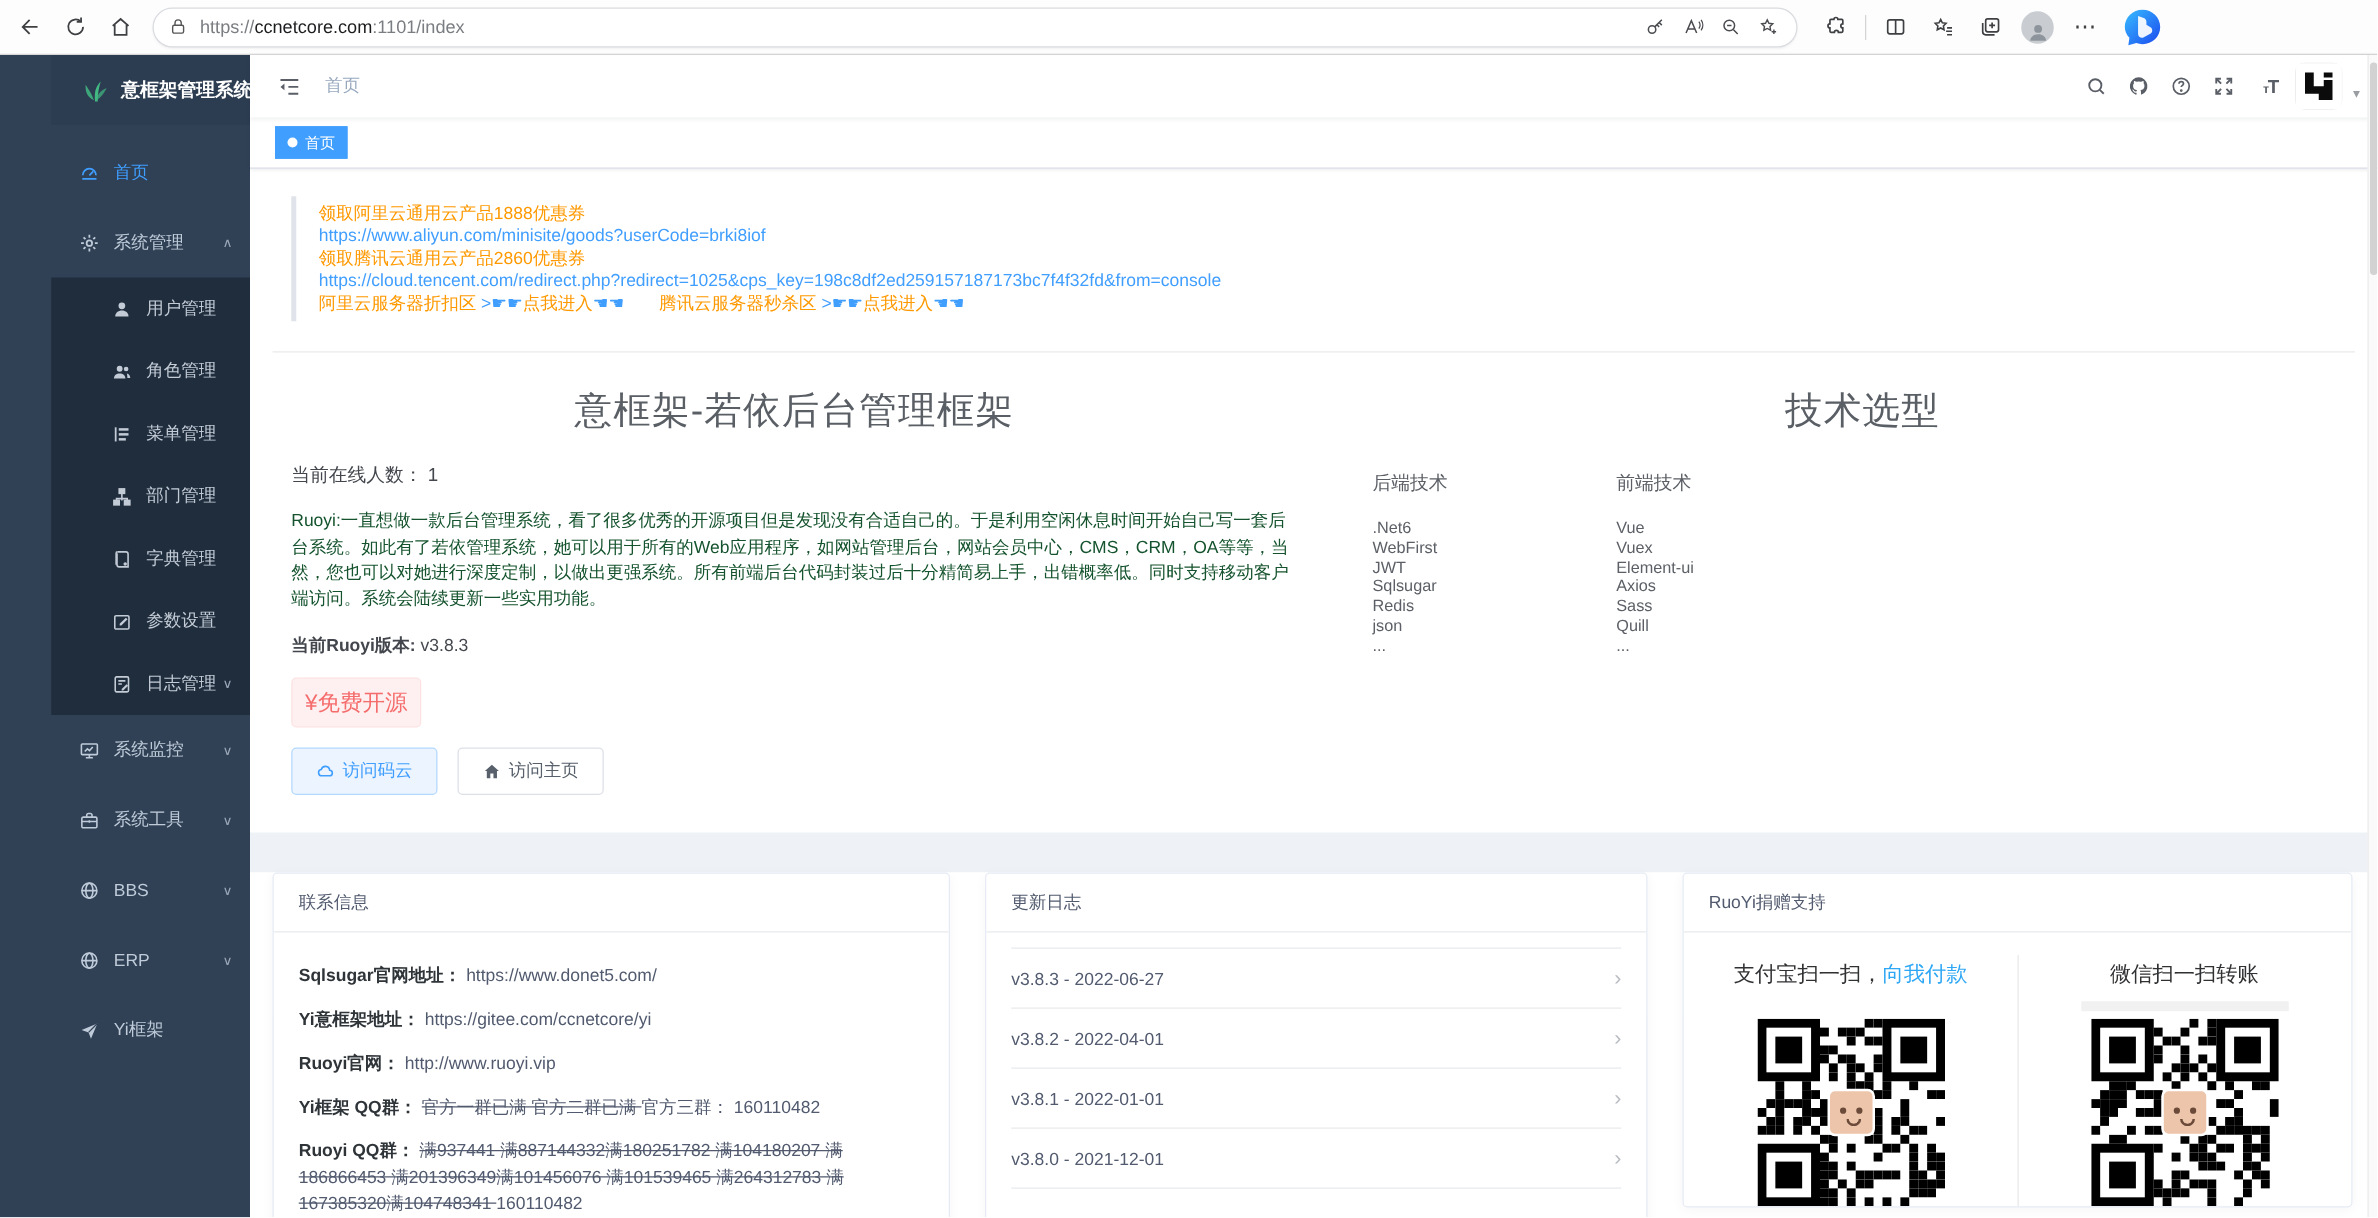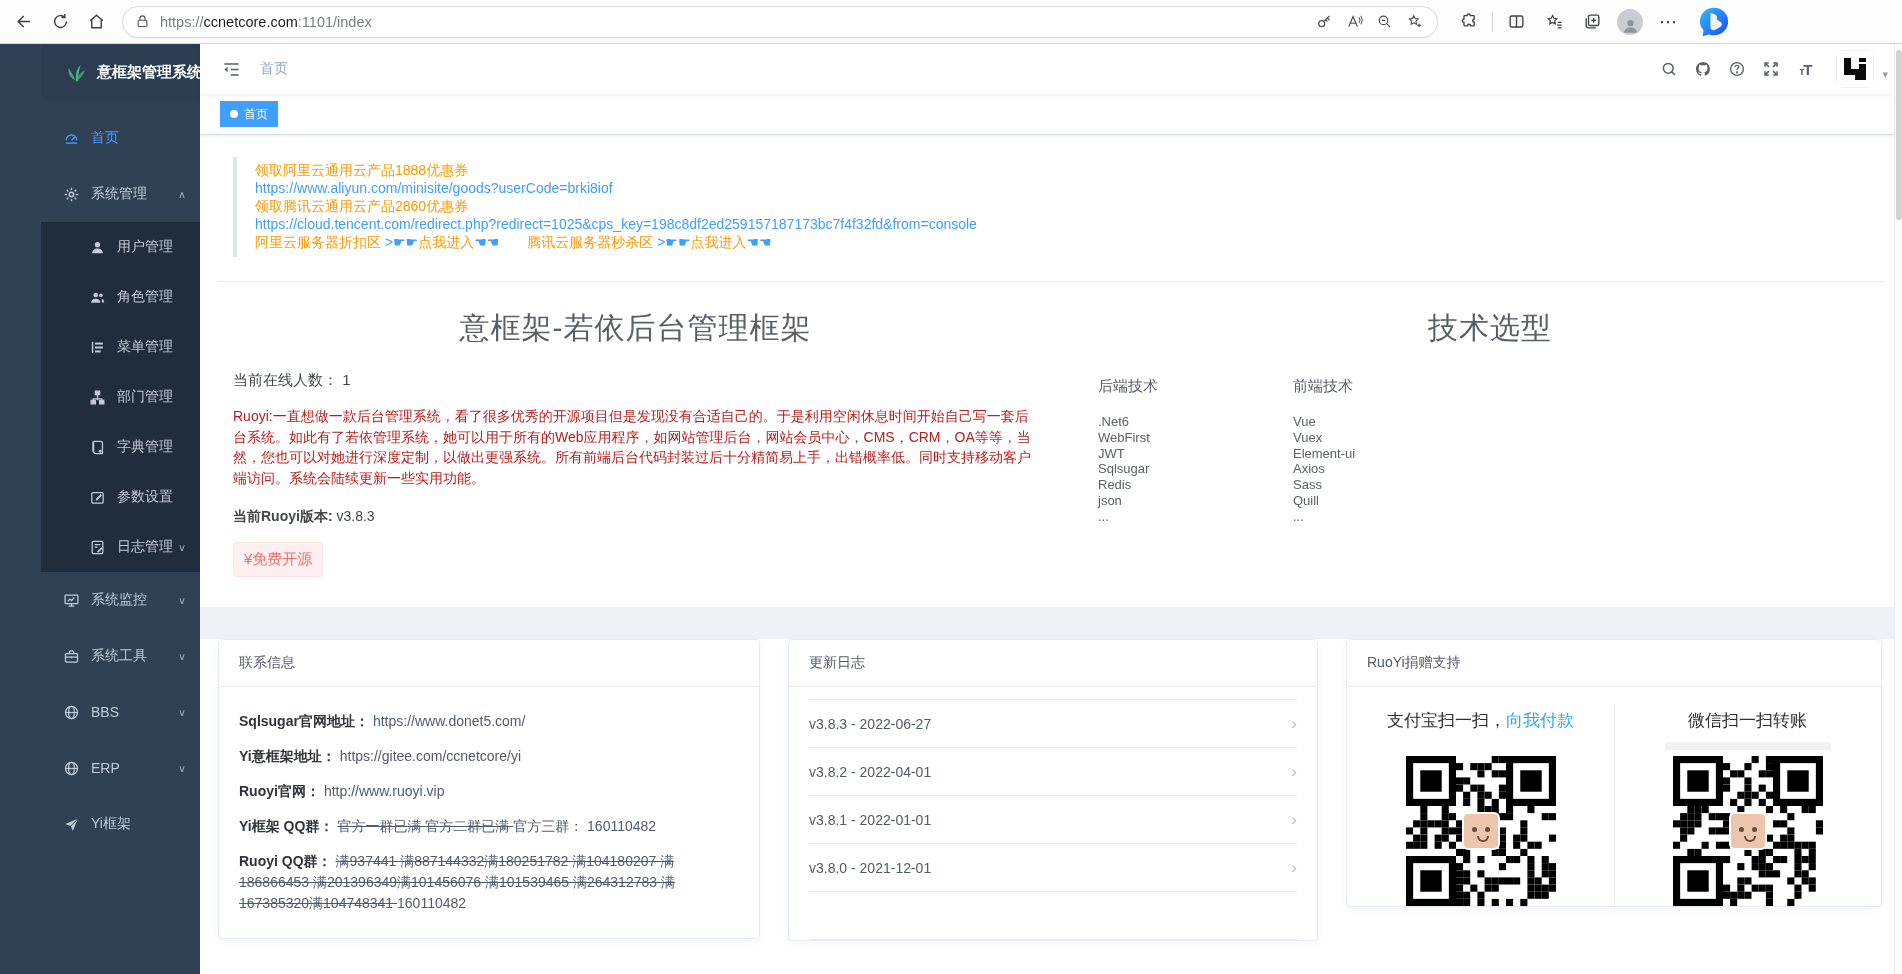--- a/index.html
+++ b/index.html
@@ -42,21 +42,21 @@
   .submenu { background:#1f2d3d; }
   .submenu .mi { height:50px; padding-left:48px; color:#c3cbd6; }
 
   
   .main { flex:1; min-width:0; display:flex; flex-direction:column; background:#fff; }
   .navbar { height:50px; flex:none; display:flex; align-items:center; padding:0 14px 0 16px; background:#fff; box-shadow:0 1px 4px rgba(0,21,41,.08); position:relative; z-index:3; }
   .fold-btn { width:30px; height:30px; display:flex; align-items:center; justify-content:center; color:#5a5e66; }
   .fold-btn svg { width:19px; height:19px; }
   .breadcrumb { margin-left:14px; font-size:14px; color:#97a8be; }
   .nav-right { margin-left:auto; display:flex; align-items:center; }
-  .nbtn { width:34px; height:34px; display:flex; align-items:center; justify-content:center; color:#5a5e66; cursor:pointer; }
+  .nbtn { width:34px; height:34px; display:flex; align-items:center; justify-content:flex-end; color:#5a5e66; cursor:pointer; }
   .nbtn svg { width:18px; height:18px; }
   .fontsize-glyph { font-size:15px; color:#5a5e66; font-weight:bold; letter-spacing:-1px; }
   .fontsize-glyph .small { font-size:10px; }
   .nav-avatar { width:38px; height:38px; border-radius:8px; margin-left:14px; overflow:hidden; flex:none; }
   .nav-avatar svg { width:38px; height:38px; }
   .nav-caret { color:#9a9da2; font-size:11px; margin-left:8px; padding-top:10px; }
 
   
   .tagsbar { height:41px; flex:none; display:flex; align-items:center; padding-left:20px; background:#fff; border-bottom:1px solid #d8dce5; box-shadow:0 1px 3px 0 rgba(0,0,0,.08); position:relative; z-index:2; }
   .tag-item { display:inline-flex; align-items:center; height:26px; padding:0 9px; background:#409eff; border:1px solid #409eff; color:#fff; font-size:12px; cursor:pointer; }
@@ -68,24 +68,24 @@
   .notice-line { white-space:nowrap; overflow:hidden; }
   .seg-o { color:#ff9900; }
   .seg-l { color:#409eff; cursor:pointer; }
   .seg-r { color:#f56c6c; }
   .divider { border:none; border-top:1px solid #e7eaec; margin:24px 18px 0 18px; }
 
   .intro-row { display:flex; padding:26px 20px 0 33px; }
   .intro-left { width:865px; flex:none; padding-right:60px; }
   .section-title { font-size:30px; font-weight:400; color:#5a5f66; letter-spacing:1px;text-align:center; }
   .online-line { margin-top:22px; font-size:15px; color:#43474d; }
-  .intro-para { margin-top:16px; font-size:14px; line-height:20.5px; color:#b91c1c; }
+  .intro-para { margin-top:16px; font-size:14px; line-height:20.5px; color:#14532d; }
   .version-line { margin-top:20px; font-size:14px; color:#43474d; }
   .version-line b { font-weight:bold; }
-  .free-tag { display:inline-block; margin-top:16px; background:#fef0f0; border:1px solid #fde2e2; color:#f56c6c; font-size:15px; padding:7px 10px; border-radius:4px; }
+  .free-tag { display:inline-block; margin-top:16px; background:#fef0f0; border:1px solid #fde2e2; color:#f56c6c; font-size:18px; padding:7px 10px; border-radius:4px; }
   .btn-row { margin-top:16px; display:flex; }
   .btn { display:inline-flex; align-items:center; height:38px; padding:0 19px; border-radius:4px; font-size:14px; cursor:pointer; border:1px solid #dcdfe6; background:#fff; color:#57606b; }
   .btn svg { width:15px; height:15px; margin-right:6px; }
   .btn.primary-plain { background:#ecf5ff; border-color:#b3d8ff; color:#409eff; }
   .btn + .btn { margin-left:16px; }
 
   .tech-right { flex:1; }
   .tech-cols { display:flex; margin-top:28px; }
   .tech-col { width:195px; }
   .tech-col-title { font-size:15px; color:#5c6066; }
@@ -455,20 +455,34 @@
 
         <hr class="divider">
 
         <div class="intro-row">
           <div class="intro-left">
             <div class="section-title">意框架-若依后台管理框架</div>
             <div class="online-line">当前在线人数： 1</div>
             <div class="intro-para">Ruoyi:一直想做一款后台管理系统，看了很多优秀的开源项目但是发现没有合适自己的。于是利用空闲休息时间开始自己写一套后台系统。如此有了若依管理系统，她可以用于所有的Web应用程序，如网站管理后台，网站会员中心，CMS，CRM，OA等等，当然，您也可以对她进行深度定制，以做出更强系统。所有前端后台代码封装过后十分精简易上手，出错概率低。同时支持移动客户端访问。系统会陆续更新一些实用功能。</div>
             <div class="version-line"><b>当前Ruoyi版本:</b> <span>v3.8.3</span></div>
             <span class="free-tag">¥免费开源</span>
+            <div class="btn-row">
+              <button class="btn primary-plain">
+                <svg viewBox="0 0 24 24" fill="none" stroke="currentColor" stroke-width="2">
+                    <path d="M7 17a4 4 0 0 1-.6-7.96A5.5 5.5 0 0 1 17.2 10 3.5 3.5 0 0 1 17 17z"></path>
+                  </svg>
+                <span>访问码云</span>
+              </button>
+              <button class="btn">
+                <svg viewBox="0 0 24 24" fill="currentColor">
+                    <path d="M12 3l9 8h-2.5v9H14v-6h-4v6H5.5v-9H3z"></path>
+                  </svg>
+                <span>访问主页</span>
+              </button>
+            </div>
           </div>
           <div class="tech-right">
             <div class="section-title">技术选型</div>
             <div class="tech-cols">
               <div class="tech-col">
                 <div class="tech-col-title">后端技术</div>
                 <ul class="tech-list" id="backend-list">
                     <li>.Net6</li>
                     <li>WebFirst</li>
                     <li>JWT</li>

